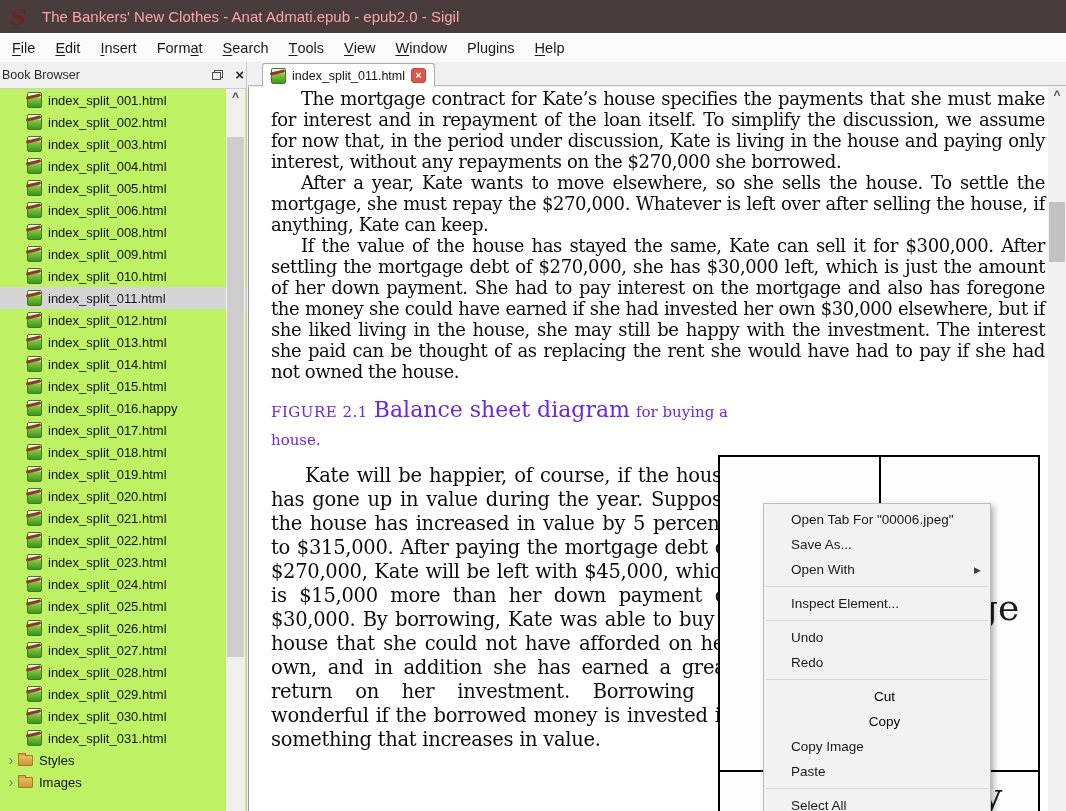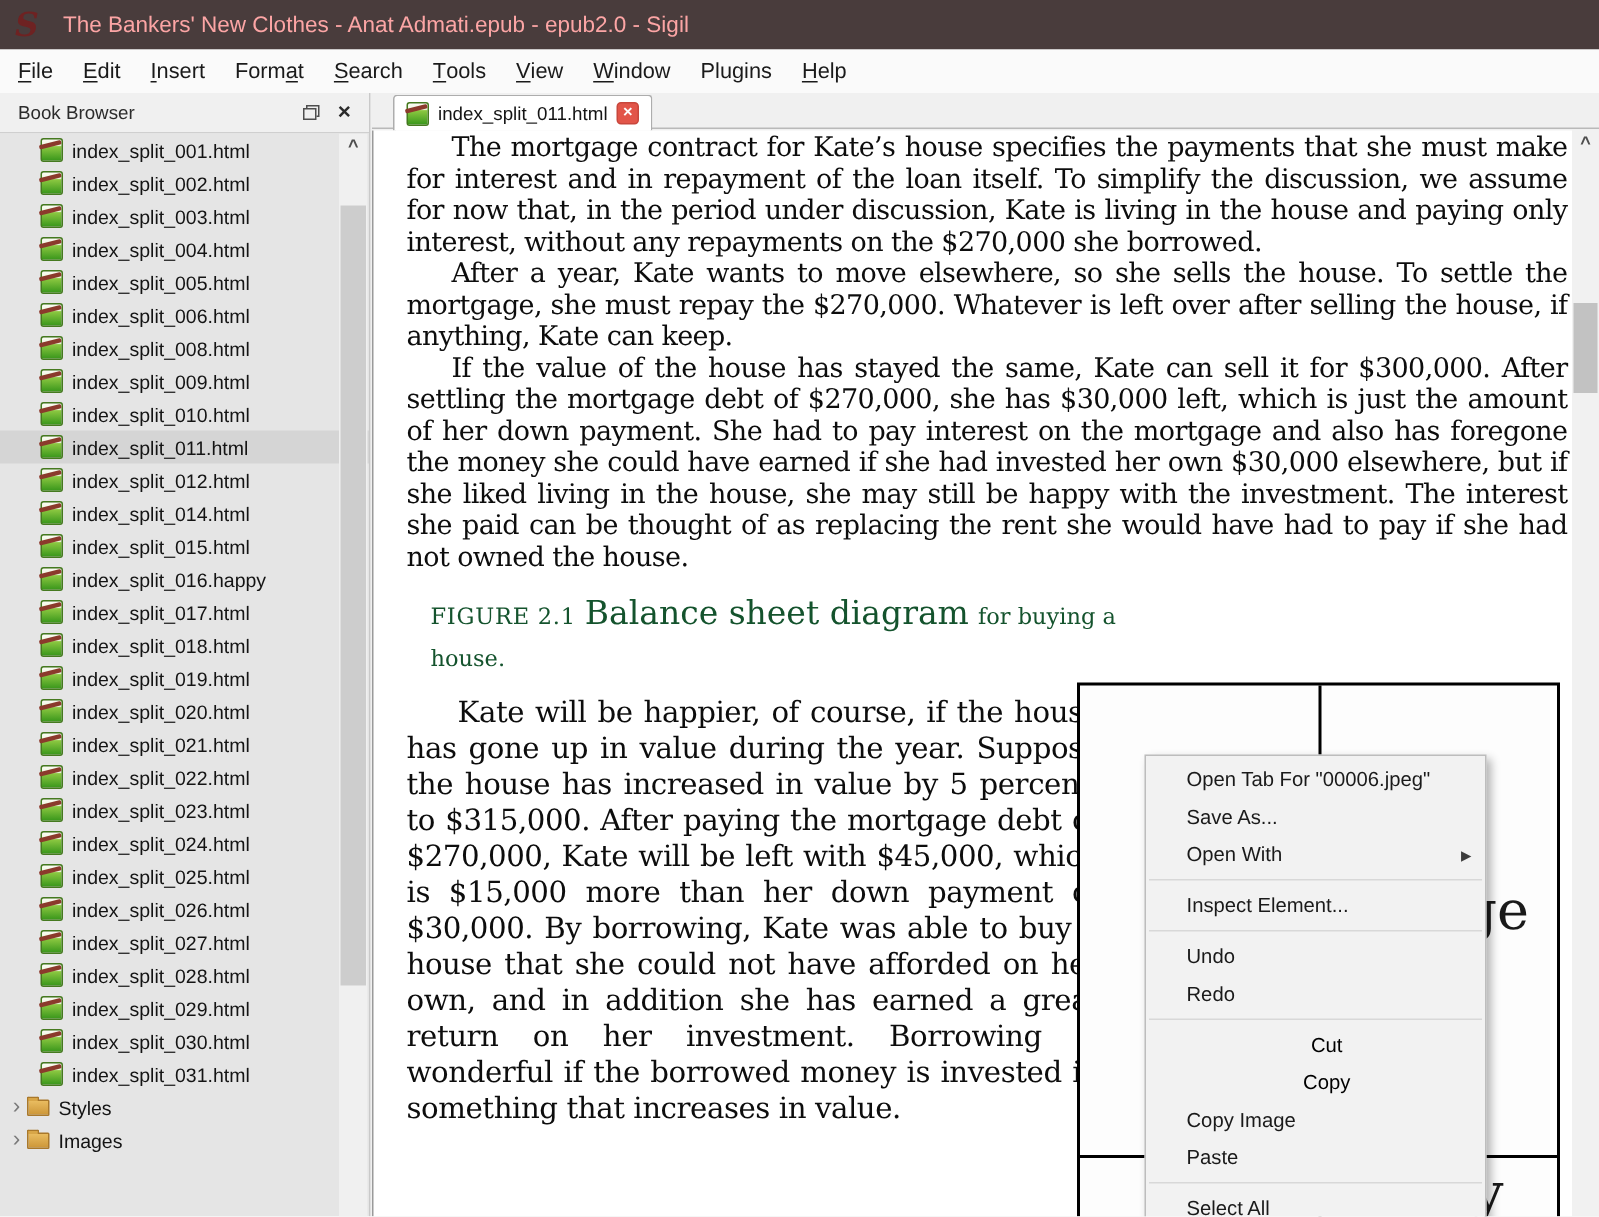--- a/index.html
+++ b/index.html
@@ -17,28 +17,28 @@
   
   .menubar { position:absolute; left:0; top:33px; width:1066px; height:29px; background:#fafafa;
              display:flex; align-items:center; font-size:14.5px; color:#1a1a1a; padding-left:2px; }
   .menu-item { padding:0 10px; height:100%; display:flex; align-items:center; cursor:default; }
   .mn { text-decoration:underline; text-underline-offset:2px; }
 
   
   .sidebar { position:absolute; left:0; top:62px; width:247px; bottom:0; background:#ffffff;
              border-right:1px solid #c9c9c9; }
   .dock-header { height:27px; background:#f0f0f0; border-bottom:1px solid #cfcfcf; display:flex;
-                 align-items:center; padding:0 12px; font-size:12.5px; color:#2b2b2b; }
+                 align-items:center; padding:0 2px; font-size:12.5px; color:#2b2b2b; }
   .dock-header .spacer { flex:1; }
   .float-icon { position:relative; width:11px; height:10px; margin-right:12px; cursor:pointer; }
   .float-icon::before { content:""; position:absolute; right:0; top:0; width:7px; height:6px; border:1px solid #4e4e4e; }
   .float-icon::after  { content:""; position:absolute; left:0; bottom:0; width:7px; height:6px; border:1px solid #4e4e4e; background:#f0f0f0; }
   .dock-close { font-size:15px; line-height:12px; color:#2b2b2b; cursor:pointer; font-weight:bold; }
 
-  .tree { position:absolute; left:0; top:27px; right:0; bottom:0; background:#e5e5e5; overflow:hidden; }
+  .tree { position:absolute; left:0; top:27px; right:0; bottom:0; background:#bef264; overflow:hidden; }
   .tree-row { height:22px; display:flex; align-items:center; font-size:13px; color:#141414; cursor:default; }
   .file-row { padding-left:27px; }
   .file-row.selected { background:#d5d5d5; }
   .folder-row { padding-left:4px; }
   .chev { width:14px; font-size:15px; line-height:14px; color:#7a7a7a; text-align:center; }
   .tree-label { margin-left:6px; white-space:nowrap; }
 
   .doc-icon { position:relative; flex:0 0 15px; width:15px; height:16px; border:1px solid #45791f; border-radius:2px;
               background:linear-gradient(180deg,#fbfbf4 0%,#eef8df 28%,#8cc841 34%,#3f9a1e 96%); overflow:visible; }
   .doc-icon::after { content:""; position:absolute; left:-2px; top:2px; width:15px; height:3px;
@@ -58,21 +58,21 @@
   .tab { position:absolute; left:14px; top:1px; height:24px; background:#fff; border:1px solid #adadad;
          border-bottom:none; border-radius:3px 3px 0 0; display:flex; align-items:center; gap:6px;
          padding:0 8px; font-size:12.5px; color:#141414; z-index:2; }
   .tab-close { width:15px; height:15px; background:#e25549; border:1px solid #c8473c; border-radius:3px;
                color:#fff; font-size:11px; font-weight:bold; line-height:13px; text-align:center; cursor:pointer; }
 
   .content { position:absolute; left:248px; top:87px; right:18px; bottom:0; background:#fff;
              border-left:1px solid #9a9a9a; padding:1px 3px 0 22px; overflow:hidden; }
   .para { font-family:"DejaVu Serif",serif; font-size:18px; line-height:21px; letter-spacing:-0.4px;
           text-align:justify; color:#0d0d0d; text-indent:30px; }
-  .fig-caption { font-family:"DejaVu Serif",serif; color:#14532d; width:462px; margin:14px 16px 10px; line-height:27px; }
+  .fig-caption { font-family:"DejaVu Serif",serif; color:#6d28d9; width:462px; margin:14px 0 10px; line-height:27px; }
   .cap-label { font-size:15px; letter-spacing:0.5px; margin-right:6px; }
   .cap-title { font-size:22px; margin-right:6px; }
   .cap-suffix { font-size:15px; }
   .fig-para { font-family:"DejaVu Serif",serif; font-size:19.5px; line-height:24px; letter-spacing:-0.3px;
               text-align:justify; color:#0d0d0d; text-indent:34px; width:462px; }
 
   .figure-box { position:absolute; left:469px; top:368px; width:322px; height:470px; background:#fdfdfd;
                 border:2px solid #000; }
   .fig-divider { position:absolute; left:159px; top:0; bottom:0; width:2px; background:#000; }
   .fig-hline { position:absolute; left:0; right:0; top:313px; height:2px; background:#000; }
@@ -204,20 +204,24 @@
           <div class="tree-row file-row selected">
           <span class="doc-icon"></span>
           <span class="tree-label">index_split_011.html</span>
         </div>
           <div class="tree-row file-row">
           <span class="doc-icon"></span>
           <span class="tree-label">index_split_012.html</span>
         </div>
           <div class="tree-row file-row">
           <span class="doc-icon"></span>
+          <span class="tree-label">index_split_013.html</span>
+        </div>
+          <div class="tree-row file-row">
+          <span class="doc-icon"></span>
           <span class="tree-label">index_split_014.html</span>
         </div>
           <div class="tree-row file-row">
           <span class="doc-icon"></span>
           <span class="tree-label">index_split_015.html</span>
         </div>
           <div class="tree-row file-row">
           <span class="doc-icon"></span>
           <span class="tree-label">index_split_016.happy</span>
         </div>

